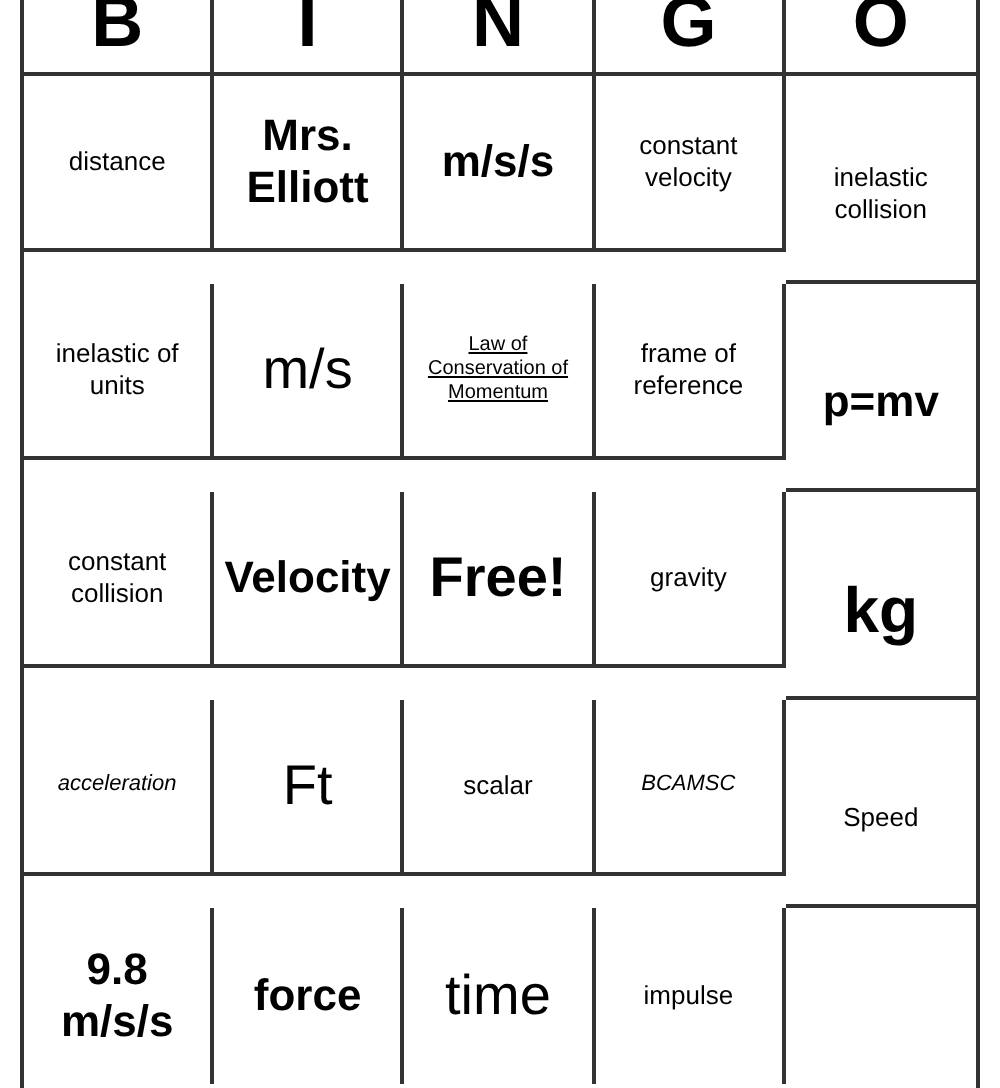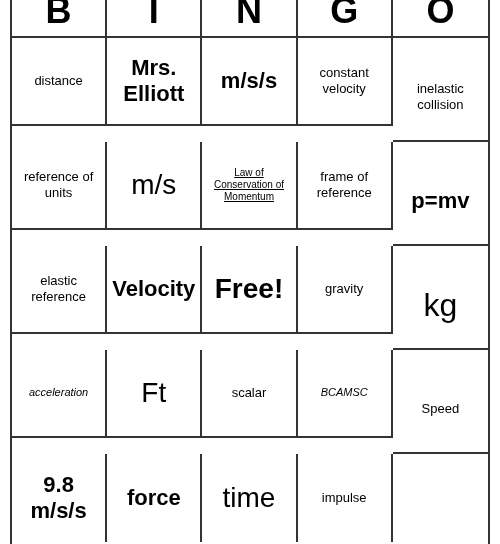--- a/index.html
+++ b/index.html
@@ -60,21 +60,21 @@
     .cell.large {
       font-size: 22px;
       font-weight: bold;
     }
     .cell.xlarge {
       font-size: 28px;
       font-weight: normal;
     }
     .cell.xxlarge {
       font-size: 32px;
-      font-weight: normal;
+      font-weight: bold;
     }
     .cell.free {
       font-size: 28px;
       font-weight: bold;
     }
     .cell.small {
       font-size: 11px;
       font-style: italic;
     }
     .cell.tiny {
@@ -92,26 +92,26 @@
       <div class="header-cell">N</div>
       <div class="header-cell">G</div>
       <div class="header-cell">O</div>
     </div>
   <div class="grid">
   <div class="cell">distance</div>
       <div class="cell large">Mrs. Elliott</div>
       <div class="cell large">m/s/s</div>
       <div class="cell">constant velocity</div>
       <div class="cell">inelastic collision</div>
-      <div class="cell">reference of units</div>
+      <div class="cell">inelastic of units</div>
       <div class="cell xlarge">m/s</div>
       <div class="cell tiny">Law of Conservation of Momentum</div>
       <div class="cell">frame of reference</div>
       <div class="cell large">p=mv</div>
-      <div class="cell">elastic reference</div>
+      <div class="cell">constant collision</div>
       <div class="cell large">Velocity</div>
       <div class="cell free">Free!</div>
       <div class="cell">gravity</div>
       <div class="cell xxlarge">kg</div>
       <div class="cell small">acceleration</div>
       <div class="cell xlarge">Ft</div>
       <div class="cell">scalar</div>
       <div class="cell small">BCAMSC</div>
       <div class="cell">Speed</div>
       <div class="cell large">9.8 m/s/s</div>

